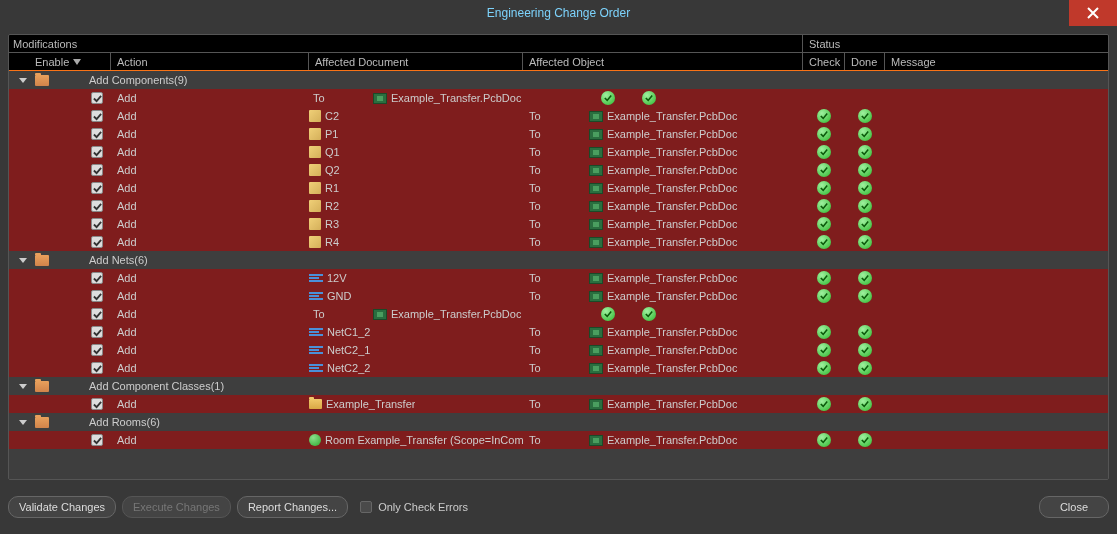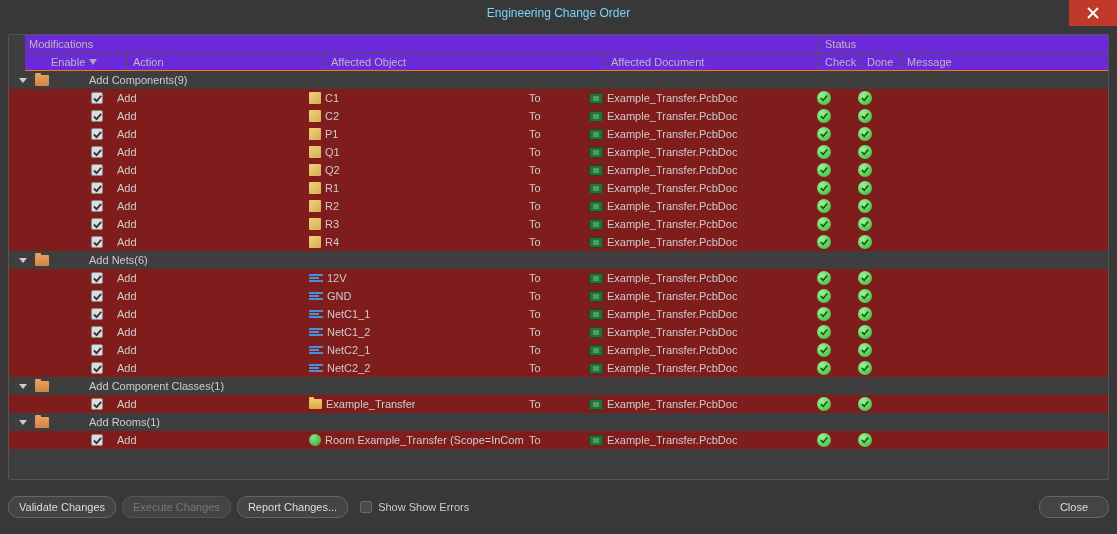--- a/index.html
+++ b/index.html
@@ -6,21 +6,21 @@
     body { background: #383838; color: #ccc; width: 1117px; height: 534px; overflow: hidden; }
     
     .titlebar { height: 26px; background: #383838; display: flex; align-items: center; justify-content: center; position: relative; }
     .titlebar-title { font-size: 12px; color: #7dd3fc; }
     .close-btn { position: absolute; right: 0; top: 0; width: 48px; height: 26px; background: #c0392b; display: flex; align-items: center; justify-content: center; cursor: pointer; }
     .close-btn svg { width: 12px; height: 12px; }
     
     .content { padding: 8px; }
     .panel { border: 1px solid #555; background: #3e3e3e; border-radius: 2px; overflow: hidden; }
     
-    .headers-row { display: flex; height: 18px; background: #6d28d9; border-bottom: 1px solid #555; margin-left: 16px; }
+    .headers-row { display: flex; height: 18px; background: #000000; border-bottom: 1px solid #555; }
     .headers-row.sub { border-bottom: 1px solid #f97316; }
     .header-cell { font-size: 11px; color: #bbb; padding: 2px 6px; border-right: 1px solid #555; display: flex; align-items: center; }
     .header-cell.first { padding-left: 4px; }
     
     .grid-body { height: 408px; overflow-y: auto; background: #3e3e3e; }
     
     .group-row { display: flex; align-items: center; height: 18px; padding-left: 4px; background: #3e3e3e; }
     .item-row { display: flex; align-items: center; height: 18px; background: #7f1d1d; }
     
     .col-expand { width: 20px; display: flex; align-items: center; justify-content: center; }
@@ -87,22 +87,22 @@
       <div class="header-cell" style="flex:1;border-right:none">Status</div>
     </div>
     <div class="headers-row sub">
       <div class="header-cell" style="width:102px;padding-left:26px">
         <span>Enable</span>
         <svg class="sort-arrow" width="8" height="6" viewBox="0 0 8 6">
             <path d="M0 0 L8 0 L4 6 Z" fill="#aaa"></path>
           </svg>
       </div>
       <div class="header-cell" style="width:198px">Action</div>
+      <div class="header-cell" style="width:214px">Affected Document</div>
       <div class="header-cell" style="width:280px">Affected Object</div>
-      <div class="header-cell" style="width:214px">Affected Document</div>
       <div class="header-cell" style="width:42px">Check</div>
       <div class="header-cell" style="width:40px">Done</div>
       <div class="header-cell" style="flex:1;border-right:none">Message</div>
     </div>
     <div class="grid-body" id="grid-body">
         <div class="group-row">
           <div class="col-expand">
             <svg class="expand-arrow" viewBox="0 0 8 8">
               <path d="M0 2 L8 2 L4 7 Z" fill="#ccc"></path>
             </svg>
@@ -116,24 +116,20 @@
           <div class="col-enable">
             <span class="checkbox">
               <svg viewBox="0 0 10 10">
                 <path d="M1 5 L4 8 L9 2" stroke="#333" stroke-width="2" fill="none"></path>
               </svg>
             </span>
           </div>
           <div class="col-action">
             <span class="txt">Add</span>
           </div>
-          <div class="col-object">
-            <span class="comp-icon"></span>
-            <span class="txt">C1</span>
-          </div>
           <div class="col-to">
             <span class="txt">To</span>
           </div>
           <div class="col-doc">
             <span class="pcb-icon"></span>
             <span class="txt">Example_Transfer.PcbDoc</span>
           </div>
           <div class="col-check">
             <span class="status-icon">
               <svg viewBox="0 0 10 10">
@@ -573,28 +569,20 @@
           <div class="col-enable">
             <span class="checkbox">
               <svg viewBox="0 0 10 10">
                 <path d="M1 5 L4 8 L9 2" stroke="#333" stroke-width="2" fill="none"></path>
               </svg>
             </span>
           </div>
           <div class="col-action">
             <span class="txt">Add</span>
           </div>
-          <div class="col-object">
-            <span class="net-icon">
-              <span></span>
-              <span></span>
-              <span></span>
-            </span>
-            <span class="txt">NetC1_1</span>
-          </div>
           <div class="col-to">
             <span class="txt">To</span>
           </div>
           <div class="col-doc">
             <span class="pcb-icon"></span>
             <span class="txt">Example_Transfer.PcbDoc</span>
           </div>
           <div class="col-check">
             <span class="status-icon">
               <svg viewBox="0 0 10 10">
@@ -792,21 +780,21 @@
           </div>
           <div class="col-msg"></div>
         </div>
         <div class="group-row">
           <div class="col-expand">
             <svg class="expand-arrow" viewBox="0 0 8 8">
               <path d="M0 2 L8 2 L4 7 Z" fill="#ccc"></path>
             </svg>
           </div>
           <span class="folder-icon"></span>
-          <span class="txt">Add Rooms(1)</span>
+          <span class="txt">Add Rooms(6)</span>
         </div>
         <div class="item-row">
           <div class="col-expand"></div>
           <div class="col-folder"></div>
           <div class="col-enable">
             <span class="checkbox">
               <svg viewBox="0 0 10 10">
                 <path d="M1 5 L4 8 L9 2" stroke="#333" stroke-width="2" fill="none"></path>
               </svg>
             </span>
@@ -844,16 +832,16 @@
       </div>
   </div>
 </div>
 
 <div class="footer">
   <button class="btn">Validate Changes</button>
   <button class="btn disabled">Execute Changes</button>
   <button class="btn">Report Changes...</button>
   <label class="ck-label">
     <span class="checkbox-empty"></span>
-    <span>Show Show Errors</span>
+    <span>Only Check Errors</span>
   </label>
   <button class="btn close">Close</button>
 </div>
 
 </body></html>

